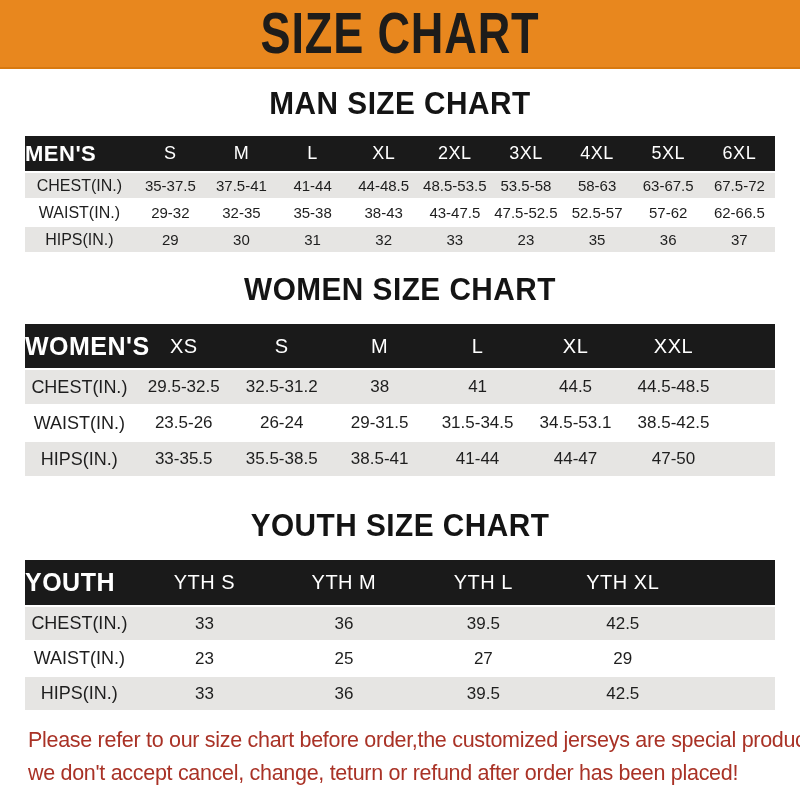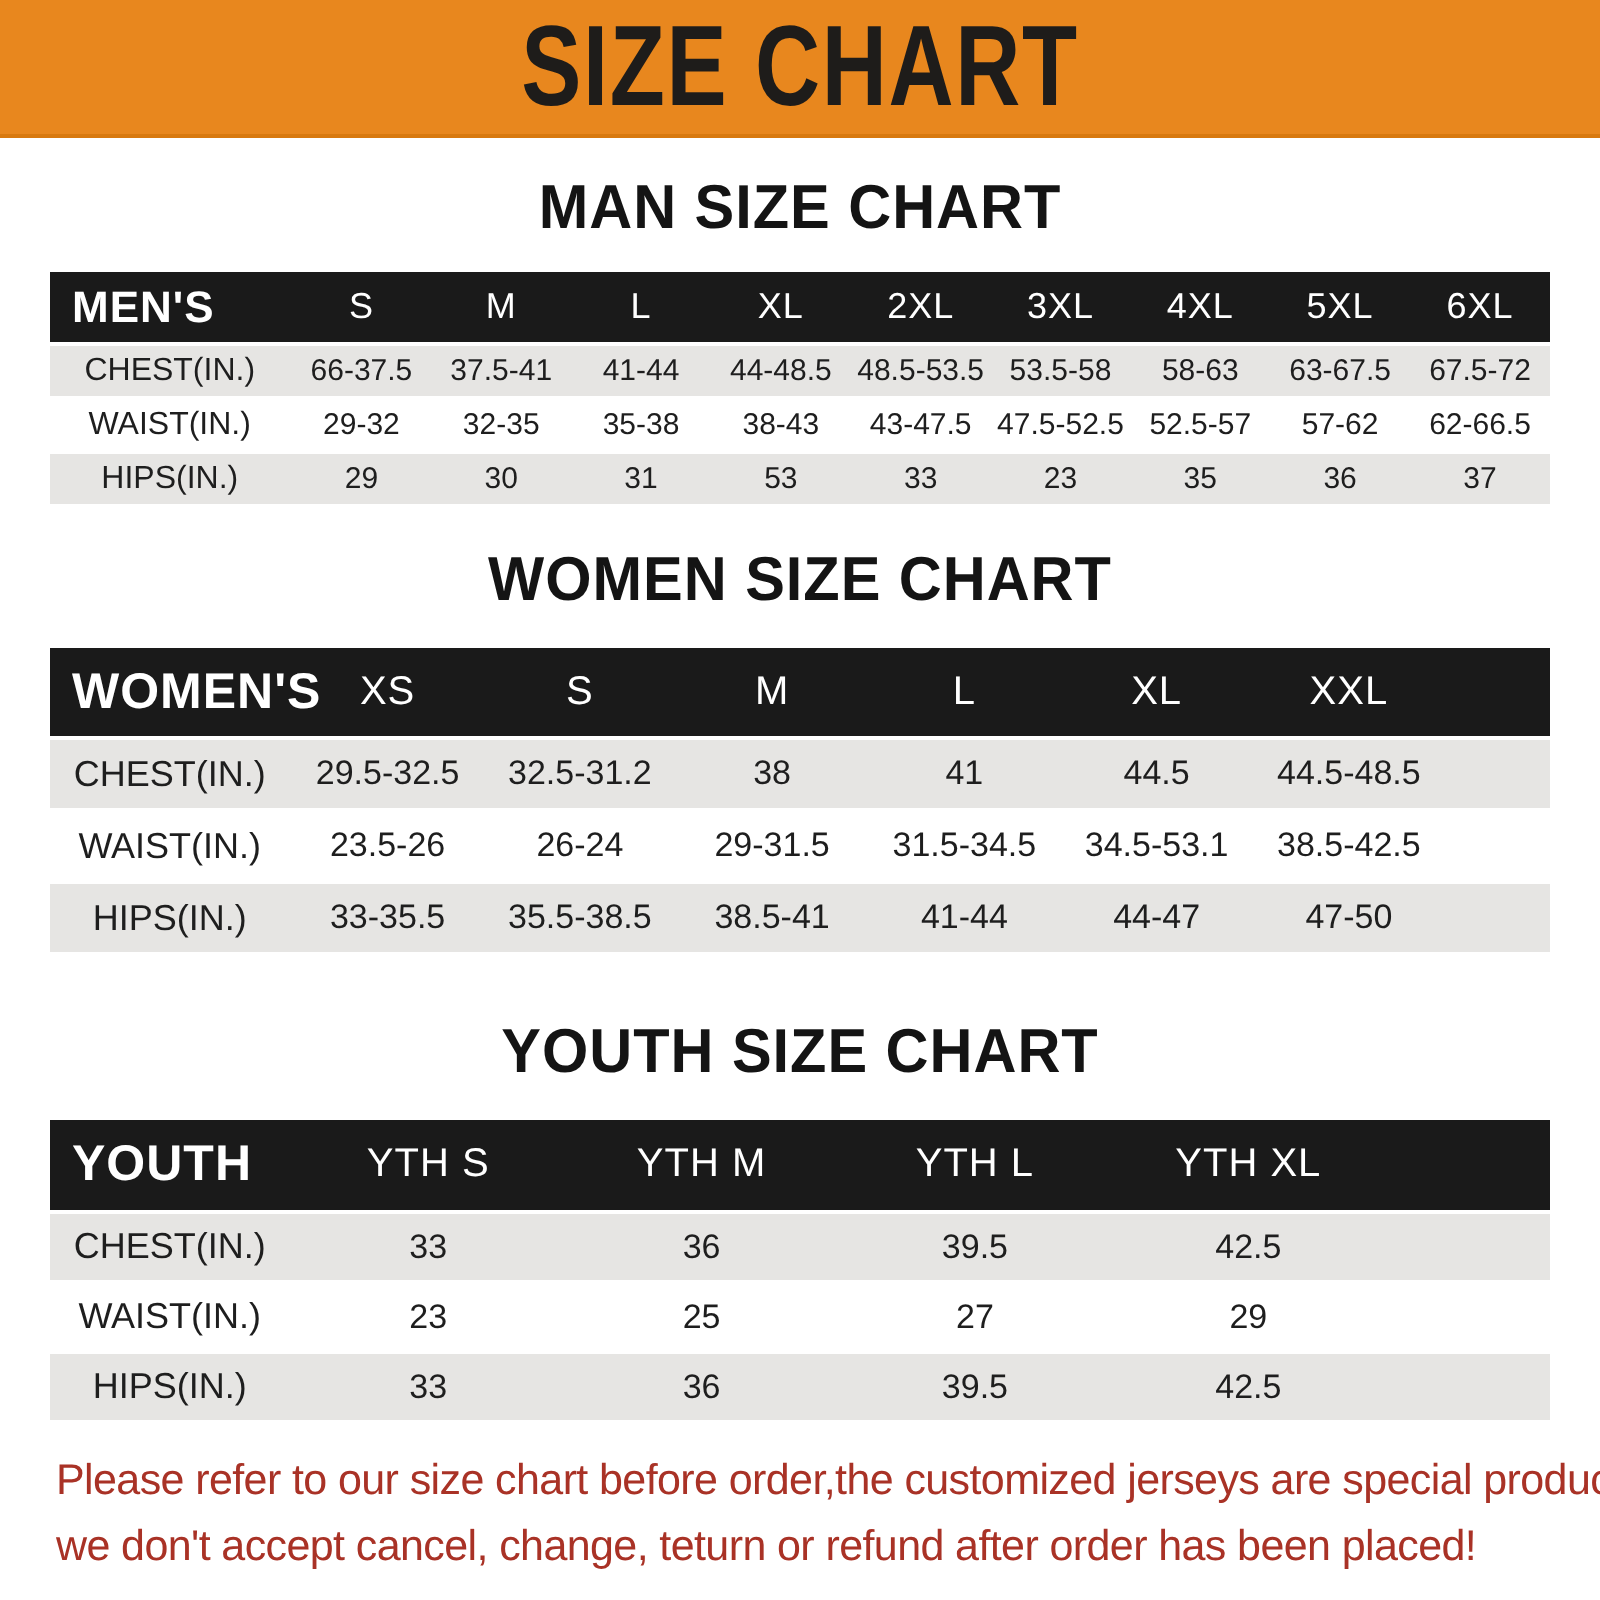--- a/index.html
+++ b/index.html
@@ -41,21 +41,21 @@
     width:100%; border-collapse:collapse; table-layout:fixed;
   }
   .size-table thead th {
     background:var(--bar-bg, #1a1a1a); color:#ffffff;
     height:var(--head-h); font-weight:normal;
     font-size:var(--col-fs); text-align:center;
     letter-spacing:0.5px; white-space:nowrap;
   }
   .size-table th.cell-label {
     width:14.5%;
-    text-align:left; padding-left:11px;
+    text-align:left; padding-left:0;
     font-weight:bold; font-size:var(--label-fs);
     letter-spacing:0.5px;
   }
   .size-table .cell-spacer { width:var(--spacer-w, 0%); padding:0; }
   .size-table tbody td {
     height:var(--row-h); text-align:center;
     font-size:var(--cell-fs); color:#1e1e1e;
     border-top:2px solid #ffffff;
     white-space:nowrap;
   }
@@ -98,21 +98,21 @@
               <th>2XL</th>
               <th>3XL</th>
               <th>4XL</th>
               <th>5XL</th>
               <th>6XL</th>
             </tr>
           </thead>
           <tbody>
             <tr>
               <td class="cell-label">CHEST(IN.)</td>
-              <td>66-37.5</td>
+              <td>35-37.5</td>
               <td>37.5-41</td>
               <td>41-44</td>
               <td>44-48.5</td>
               <td>48.5-53.5</td>
               <td>53.5-58</td>
               <td>58-63</td>
               <td>63-67.5</td>
               <td>67.5-72</td>
             </tr>
             <tr>
@@ -125,21 +125,21 @@
               <td>47.5-52.5</td>
               <td>52.5-57</td>
               <td>57-62</td>
               <td>62-66.5</td>
             </tr>
             <tr>
               <td class="cell-label">HIPS(IN.)</td>
               <td>29</td>
               <td>30</td>
               <td>31</td>
-              <td>53</td>
+              <td>32</td>
               <td>33</td>
               <td>23</td>
               <td>35</td>
               <td>36</td>
               <td>37</td>
             </tr>
           </tbody>
         </table>
     </div>
   </section>

